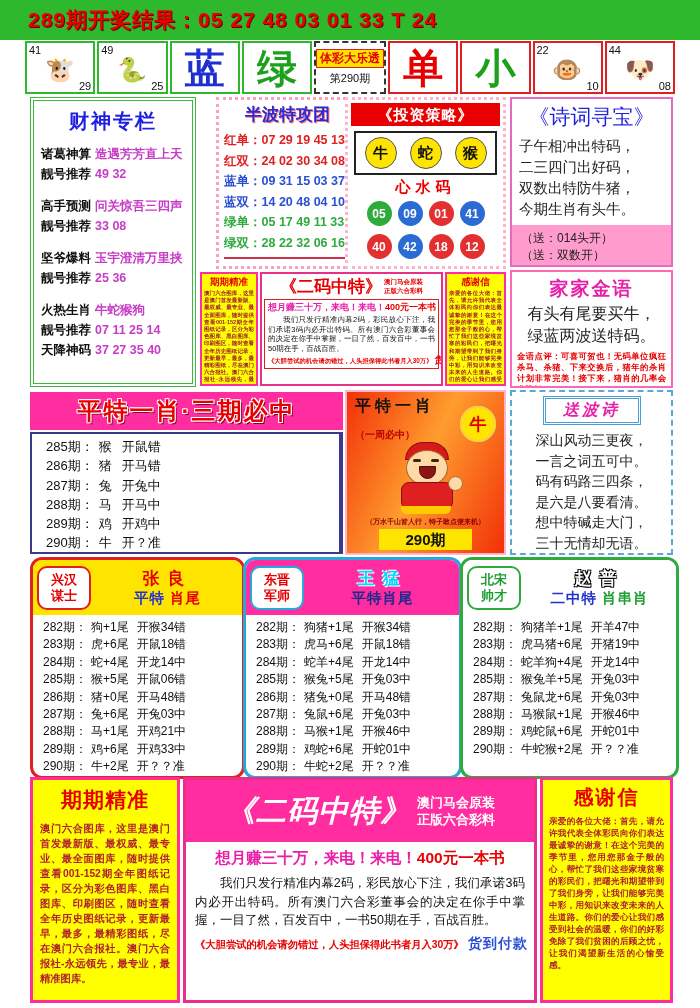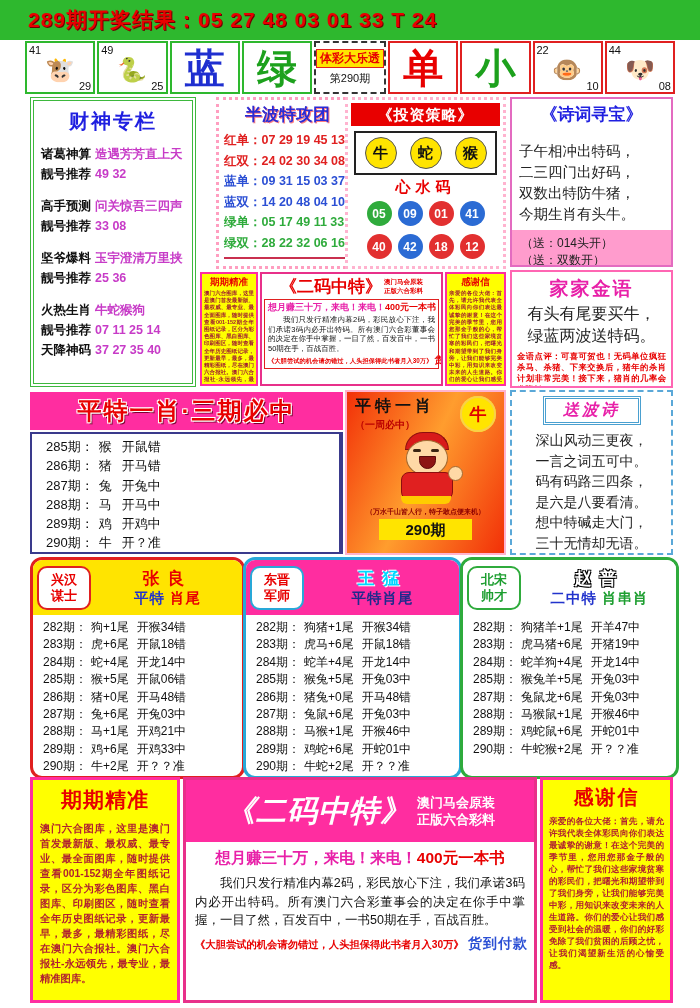--- a/index.html
+++ b/index.html
@@ -44,21 +44,21 @@
   .tz-banner{background:#e80000;color:#fff;font-weight:bold;font-size:15px;text-align:center;line-height:23px;letter-spacing:1px;}
   .tz-zbox{border:2px solid #222;margin:5px 3px 3px;display:flex;justify-content:space-around;padding:4px 2px;}
   .zcir{width:30px;height:30px;border-radius:50%;background:#ffe400;border:1px solid #555;color:#111;font-size:15px;font-weight:bold;display:flex;align-items:center;justify-content:center;}
   .tz-sub{color:#e80000;text-align:center;font-size:15px;font-weight:bold;letter-spacing:5px;margin:3px 0 4px;}
   .tz-balls{display:flex;flex-wrap:wrap;justify-content:center;gap:8px 6px;padding:0 2px;}
   .ball{width:25px;height:25px;border-radius:50%;color:#fff;font-size:12px;font-weight:bold;display:flex;align-items:center;justify-content:center;}
   .ball.c-red{background:#e23030;} .ball.c-blue{background:#2b6bd4;} .ball.c-green{background:#2fab3c;}
 
   
   .shici{left:510px;top:97px;width:163px;height:170px;border:2px solid #e36bc0;display:flex;flex-direction:column;}
-  .sc-title{text-align:center;color:#1f1fe0;font-size:17px;font-weight:bold;margin:4px 0 15px;}
+  .sc-title{text-align:center;color:#1f1fe0;font-size:21px;font-weight:normal;margin:4px 0 5px;}
   .sc-lines{padding:0 7px;}
   .sc-lines .line{font-size:14.5px;color:#222;line-height:21px;}
   .sc-gifts{background:#ff9ccd;margin-top:5px;padding:5px 9px;flex:1;}
   .sc-gifts .line{font-size:12px;color:#222;line-height:17px;}
 
   
   .qiqi-mid{left:200px;top:272px;width:58px;height:114px;background:#ffff00;border:2px solid #ff2da0;padding:2px;}
   .qm-title{color:#e80000;font-weight:bold;font-size:9.5px;text-align:center;margin-bottom:1px;}
   .qm-body{font-size:5.5px;color:#a02030;line-height:7.2px;text-align:justify;font-weight:bold;}
   .erma-mid{left:260px;top:272px;width:183px;height:114px;border:2px solid #e8308a;padding:1px 2px;}
@@ -86,21 +86,21 @@
   .pt-tables{left:30px;top:432px;width:313px;height:122px;border:2px solid #3a3a8c;display:flex;flex-direction:column;}
   .pt-col{flex:1;padding:3px 0 0 14px;}
   .pt-col.first{border-right:2px solid #3a3a8c;}
   .pt-row{font-size:13px;color:#111;line-height:19.3px;white-space:nowrap;}
   .pt-row .pd{margin-right:5px;} .pt-row .pk{margin-right:10px;}
 
   
   .pt-box{left:345px;top:390px;width:161px;height:165px;border:2px solid #ffb3cf;background:linear-gradient(115deg,#f23008,#ff9d2e 48%,#f23008);padding:2px 4px;display:flex;flex-direction:column;align-items:center;}
   .pb-head{width:100%;display:flex;justify-content:space-between;align-items:flex-end;padding:2px 4px 0;box-sizing:border-box;}
   .pb-title{font-size:16px;font-weight:bold;color:#111;letter-spacing:4px;}
-  .pb-sub{font-size:10px;color:#bb0000;font-weight:bold;margin-top:1px;}
+  .pb-sub{font-size:10px;color:#bb0000;font-weight:bold;margin-top:11px;}
   .pb-circle{width:36px;height:36px;border-radius:50%;background:#ffe400;display:flex;align-items:center;justify-content:center;font-size:17px;font-weight:bold;color:#e00000;box-shadow:0 0 0 2px #f8d04a inset;}
   .mascot{position:relative;width:74px;height:74px;margin-top:0;}
   .m-hat{position:absolute;left:16px;top:0;width:42px;height:16px;border-radius:21px 21px 0 0;background:#d81a1a;border:1px solid #8d0e0e;}
   .m-face{position:absolute;left:17px;top:8px;width:40px;height:34px;border-radius:50%;background:#ffd9a6;border:1px solid #a36a32;}
   .m-eye{position:absolute;top:17px;width:8px;height:3px;border-radius:3px;background:#3a2412;}
   .m-eye.l{left:24px;} .m-eye.r{left:42px;}
   .m-mouth{position:absolute;left:30px;top:24px;width:15px;height:11px;border-radius:0 0 14px 14px;background:#8d1414;border:1px solid #5c0b0b;}
   .m-body{position:absolute;left:12px;top:40px;width:50px;height:26px;border-radius:8px;background:#e02020;border:1px solid #8d0e0e;}
   .m-belt{position:absolute;left:12px;top:64px;width:50px;height:8px;background:#ffcc00;border-radius:0 0 6px 6px;}
   .m-hand{position:absolute;right:0;top:34px;width:13px;height:13px;border-radius:50%;background:#ffd9a6;border:1px solid #a36a32;}

